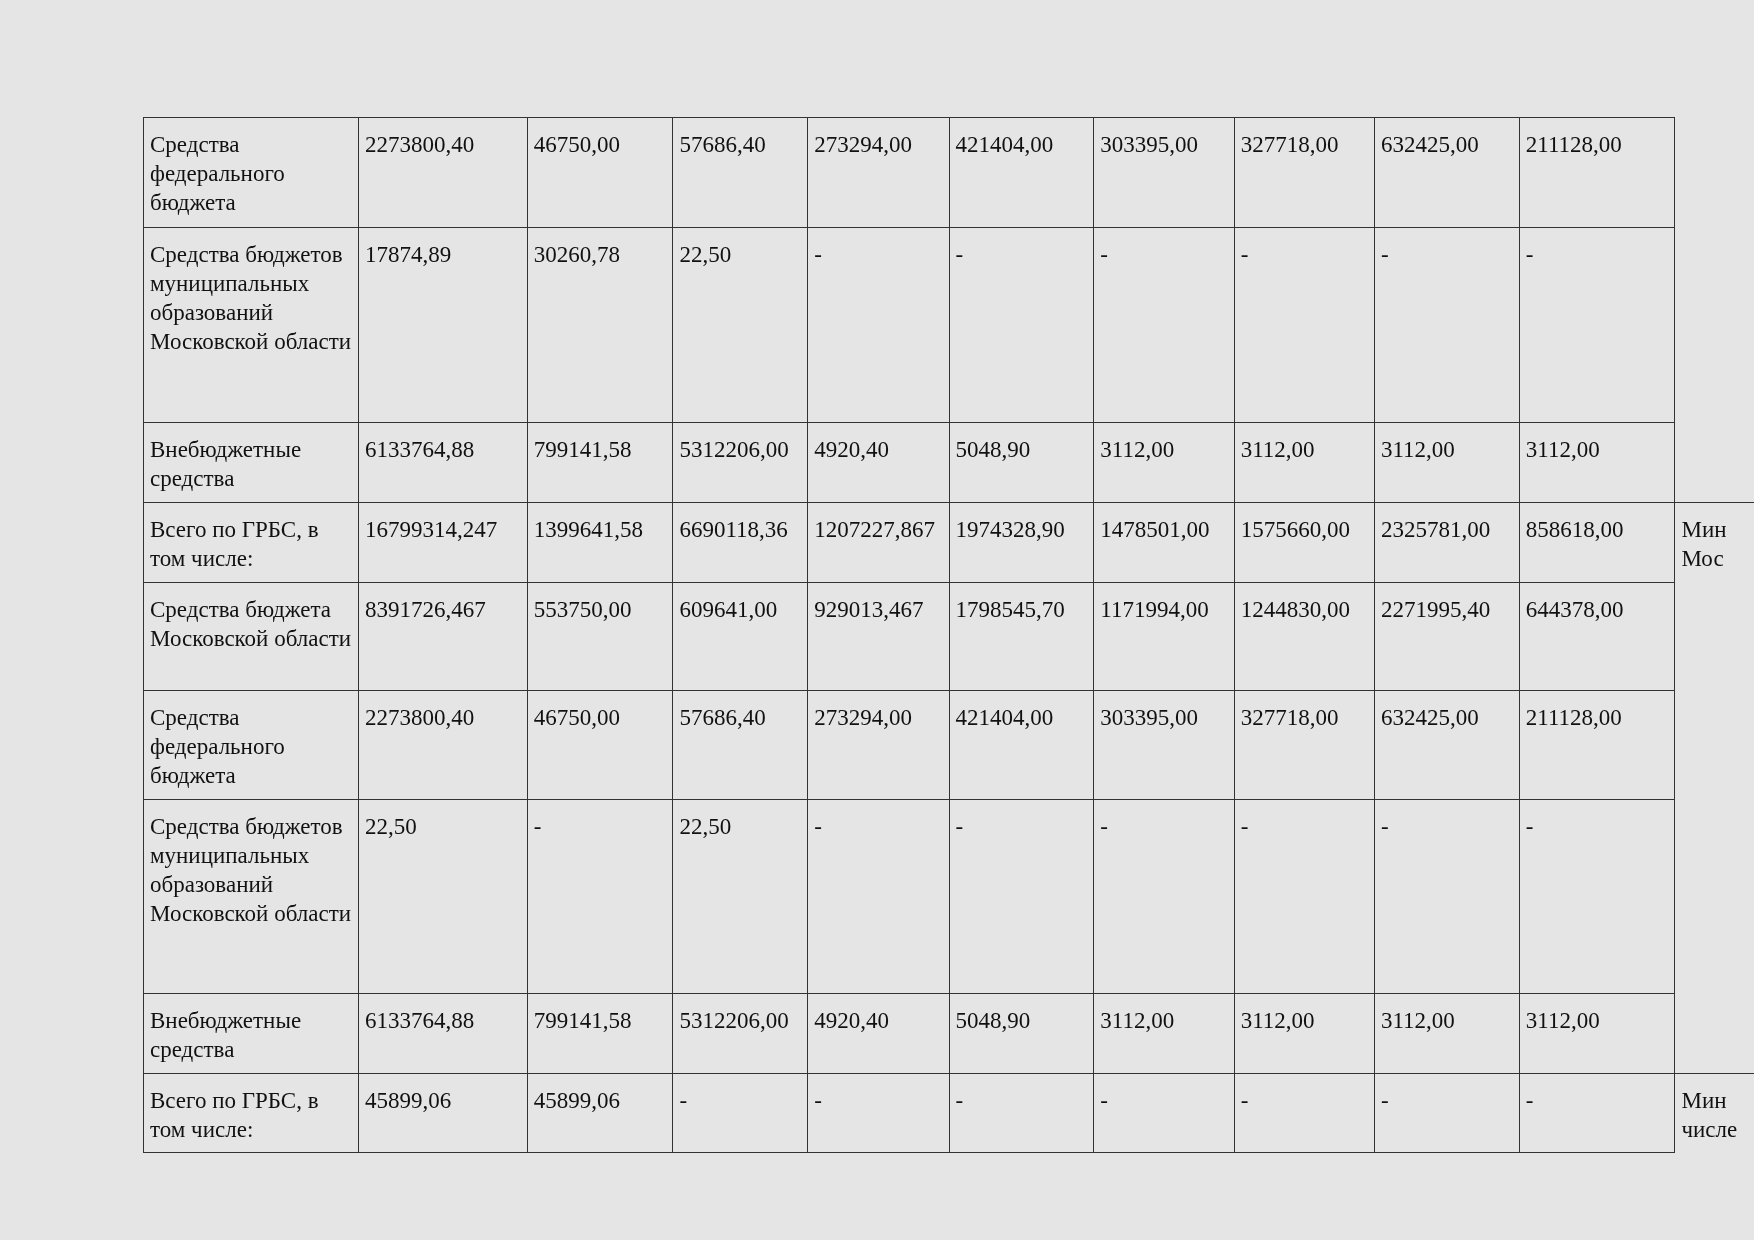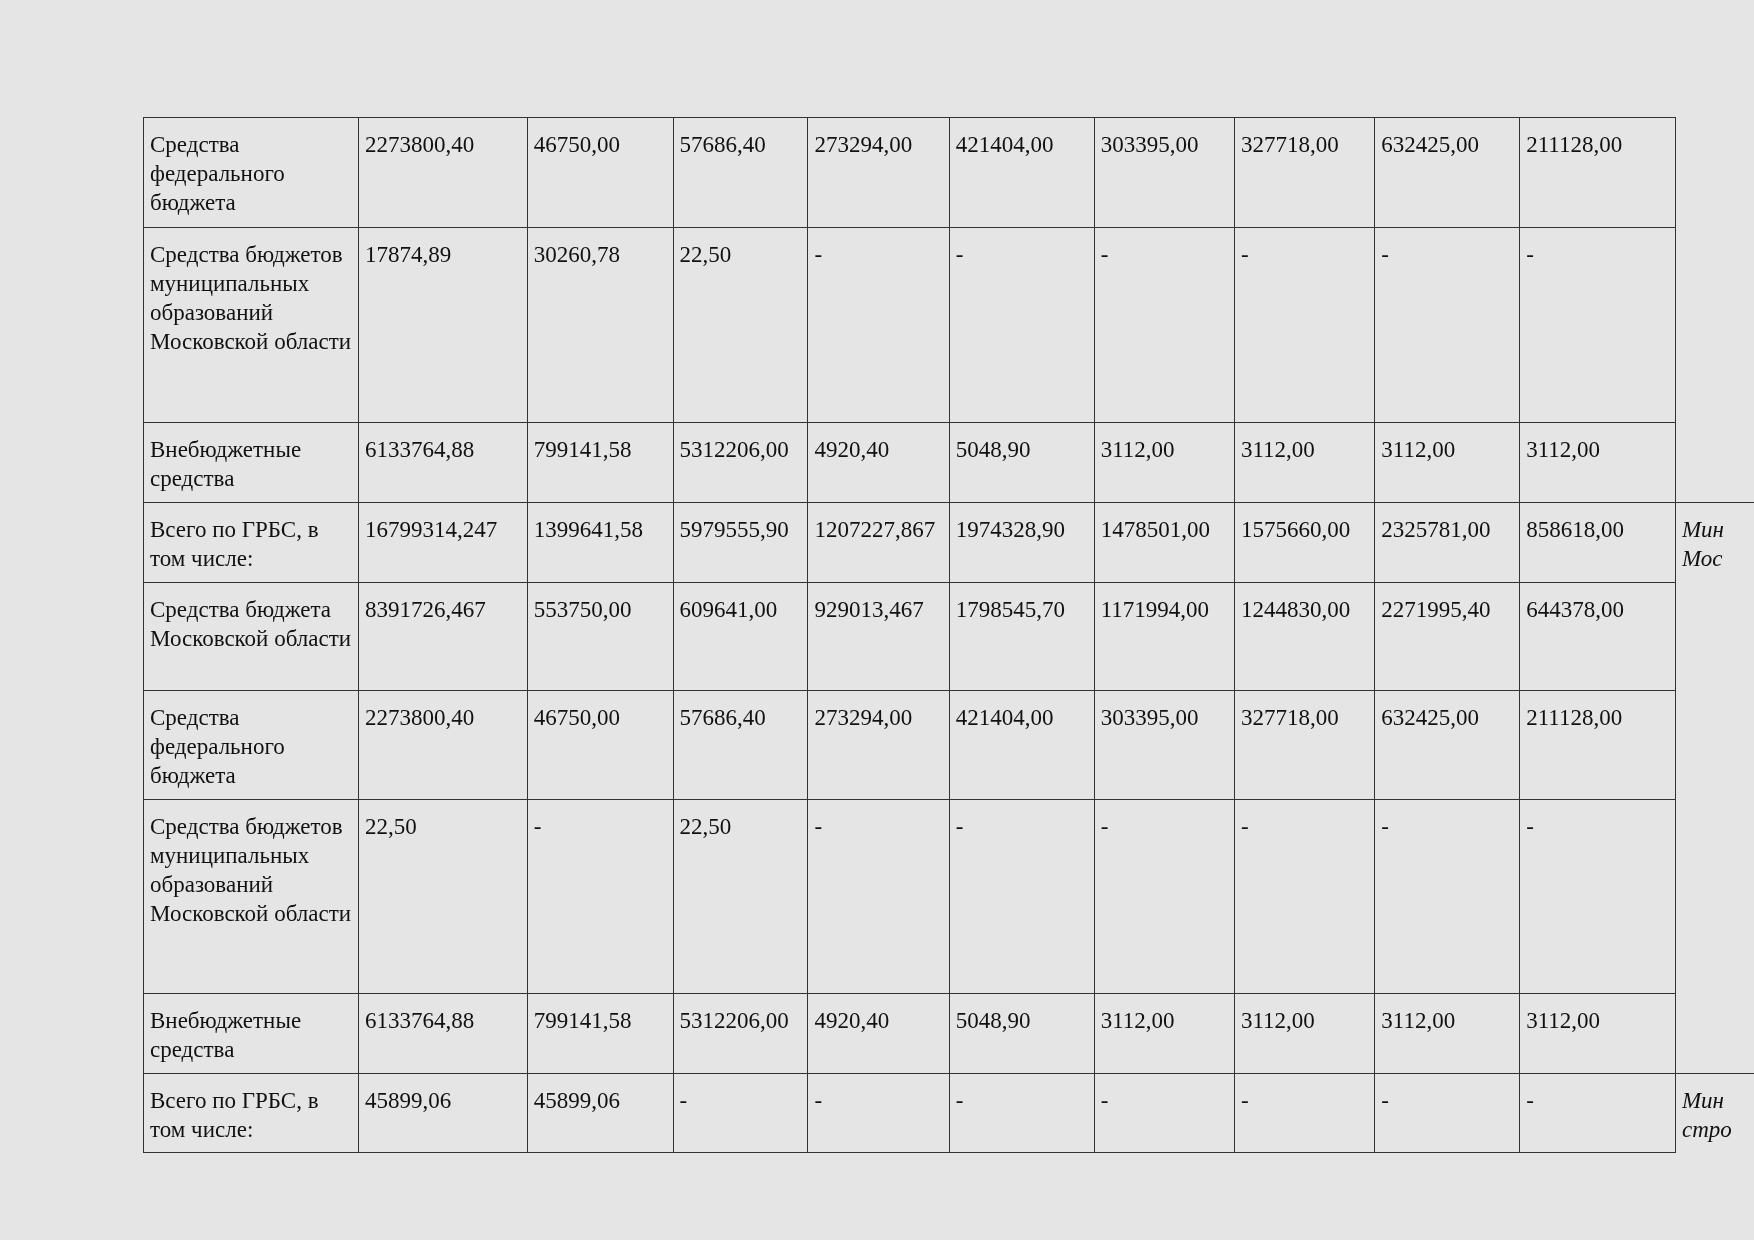--- a/index.html
+++ b/index.html
@@ -40,21 +40,20 @@
       word-wrap: break-word;
       overflow-wrap: break-word;
     }
     table.budget td.resp {
       border-top: 1.5px solid #333333;
       border-bottom: none;
       border-right: none;
       padding-left: 6px;
       white-space: nowrap;
       overflow: hidden;
-      font-style: italic;
     }
     table.budget td.resp.first-block {
       border-top: none;
     }
     table.budget td.resp.last {
       border-bottom: none;
     }
     .col-0 { width: 219px; }
     .col-1 { width: 171px; }
     .col-2 { width: 148px; }
@@ -135,21 +134,21 @@
         <td>3112,00</td>
         <td>3112,00</td>
         <td>3112,00</td>
         <td>3112,00</td>
       </tr>
 
       <tr class="r3">
         <td>Всего по ГРБС, в том числе:</td>
         <td>16799314,247</td>
         <td>1399641,58</td>
-        <td>5979555,90</td>
+        <td>6690118,36</td>
         <td>1207227,867</td>
         <td>1974328,90</td>
         <td>1478501,00</td>
         <td>1575660,00</td>
         <td>2325781,00</td>
         <td>858618,00</td>
         <td class="resp" rowspan="5">
           <div>Мин</div>
           <div>Мос</div>
         </td>
@@ -213,18 +212,18 @@
         <td>45899,06</td>
         <td>-</td>
         <td>-</td>
         <td>-</td>
         <td>-</td>
         <td>-</td>
         <td>-</td>
         <td>-</td>
         <td class="resp last">
           <div>Мин</div>
-          <div>стро</div>
+          <div>числе</div>
         </td>
       </tr>
     </tbody>
   </table>
 </div>
 
 </body></html>

